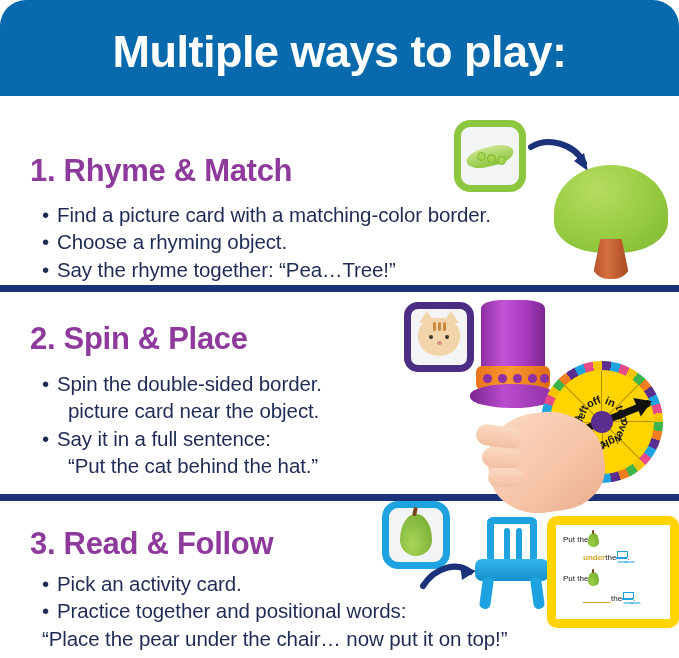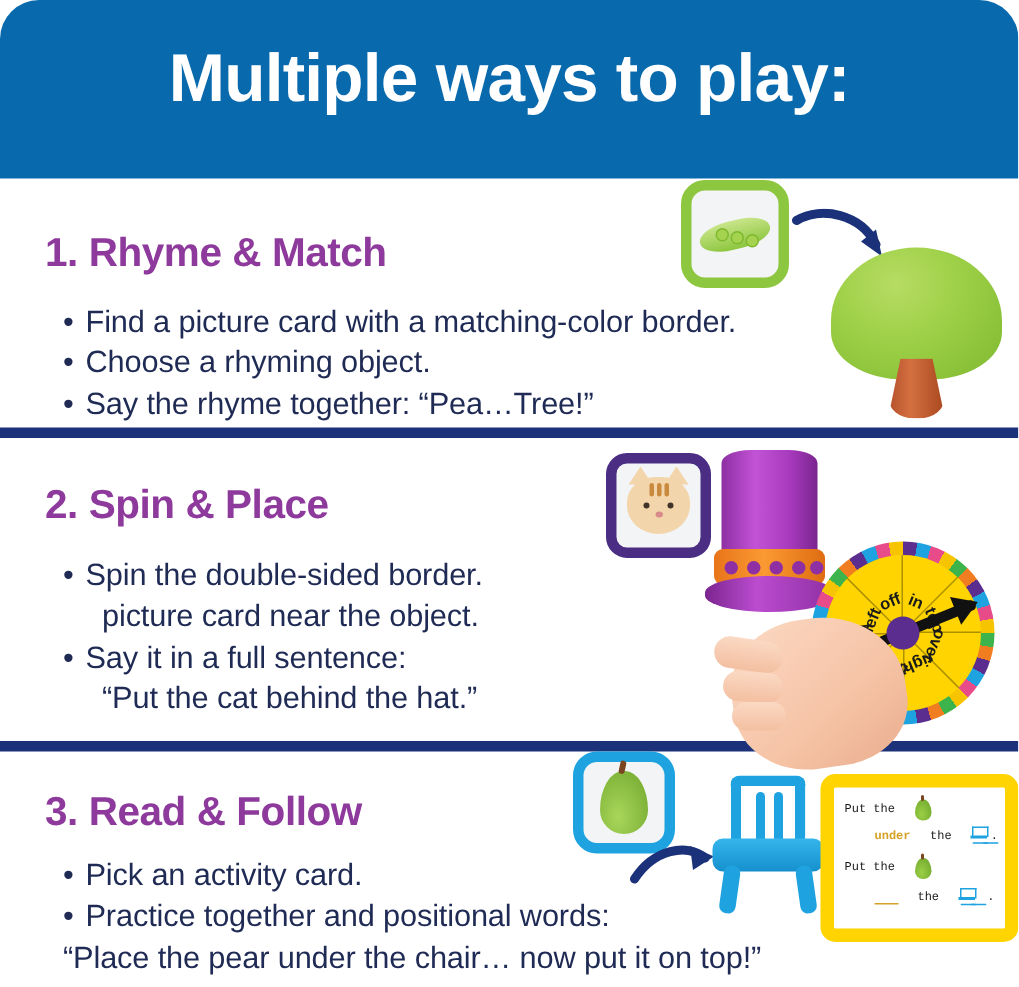--- a/index.html
+++ b/index.html
@@ -13,21 +13,21 @@
     position: relative;
     width: 679px; height: 658px;
     background: #ffffff;
     overflow: hidden;
   }
 
   
   .header-bar {
     position: absolute;
     left: 0; top: 0;
-    width: 679px; height: 119px;
+    width: 679px; height: 96px;
     background: #0869AD;
     border-top-left-radius: 26px;
     border-top-right-radius: 26px;
   }
   .header-title {
     position: absolute;
     left: 0; top: 28px;
     width: 679px;
     text-align: center;
     color: #ffffff;
@@ -50,21 +50,21 @@
   
   .section { position: absolute; left: 0; width: 679px; }
   .sec1 { top: 134px; }
   .sec2 { top: 300px; }
   .sec3 { top: 508px; }
 
   .sec-heading {
     position: absolute;
     left: 30px;
     color: #8E3A9C;
-    font-size: 27px;
+    font-size: 31px;
     font-weight: bold;
     letter-spacing: -0.3px;
     white-space: nowrap;
   }
   .sec1 .sec-heading { top: 19px; }
   .sec2 .sec-heading { top: 21px; }
   .sec3 .sec-heading { top: 18px; }
 
   .bullets {
     position: absolute;
@@ -251,21 +251,21 @@
   #activity-card {
     left: 547px; top: 516px; width: 132px; height: 112px;
     background: #ffffff;
     border: 9px solid #FFD400;
     border-radius: 10px;
     padding: 8px 7px;
     font-size: 8px; color: #1a1a1a;
     line-height: 1.15;
     overflow: hidden;
   }
-  .ac-line { display: flex; align-items: center; gap: 13px; white-space: nowrap; font-family: Liberation Mono, monospace; }
+  .ac-line { display: flex; align-items: center; gap: 0; white-space: nowrap; }
   .ac-line.indent { padding-left: 20px; }
   .ac-word-under { color: #d6a226; font-weight: bold; }
   .ac-blank {
     display: inline-block; width: 28px;
     border-bottom: 1.4px solid #d6a226; height: 8px;
   }
   .mini-pear {
     display: inline-block; width: 11px; height: 14px;
     background: radial-gradient(ellipse at 40% 70%, #9ccf46 0%, #6aa32a 100%);
     border-radius: 50% 50% 50% 50% / 66% 66% 38% 38%;

